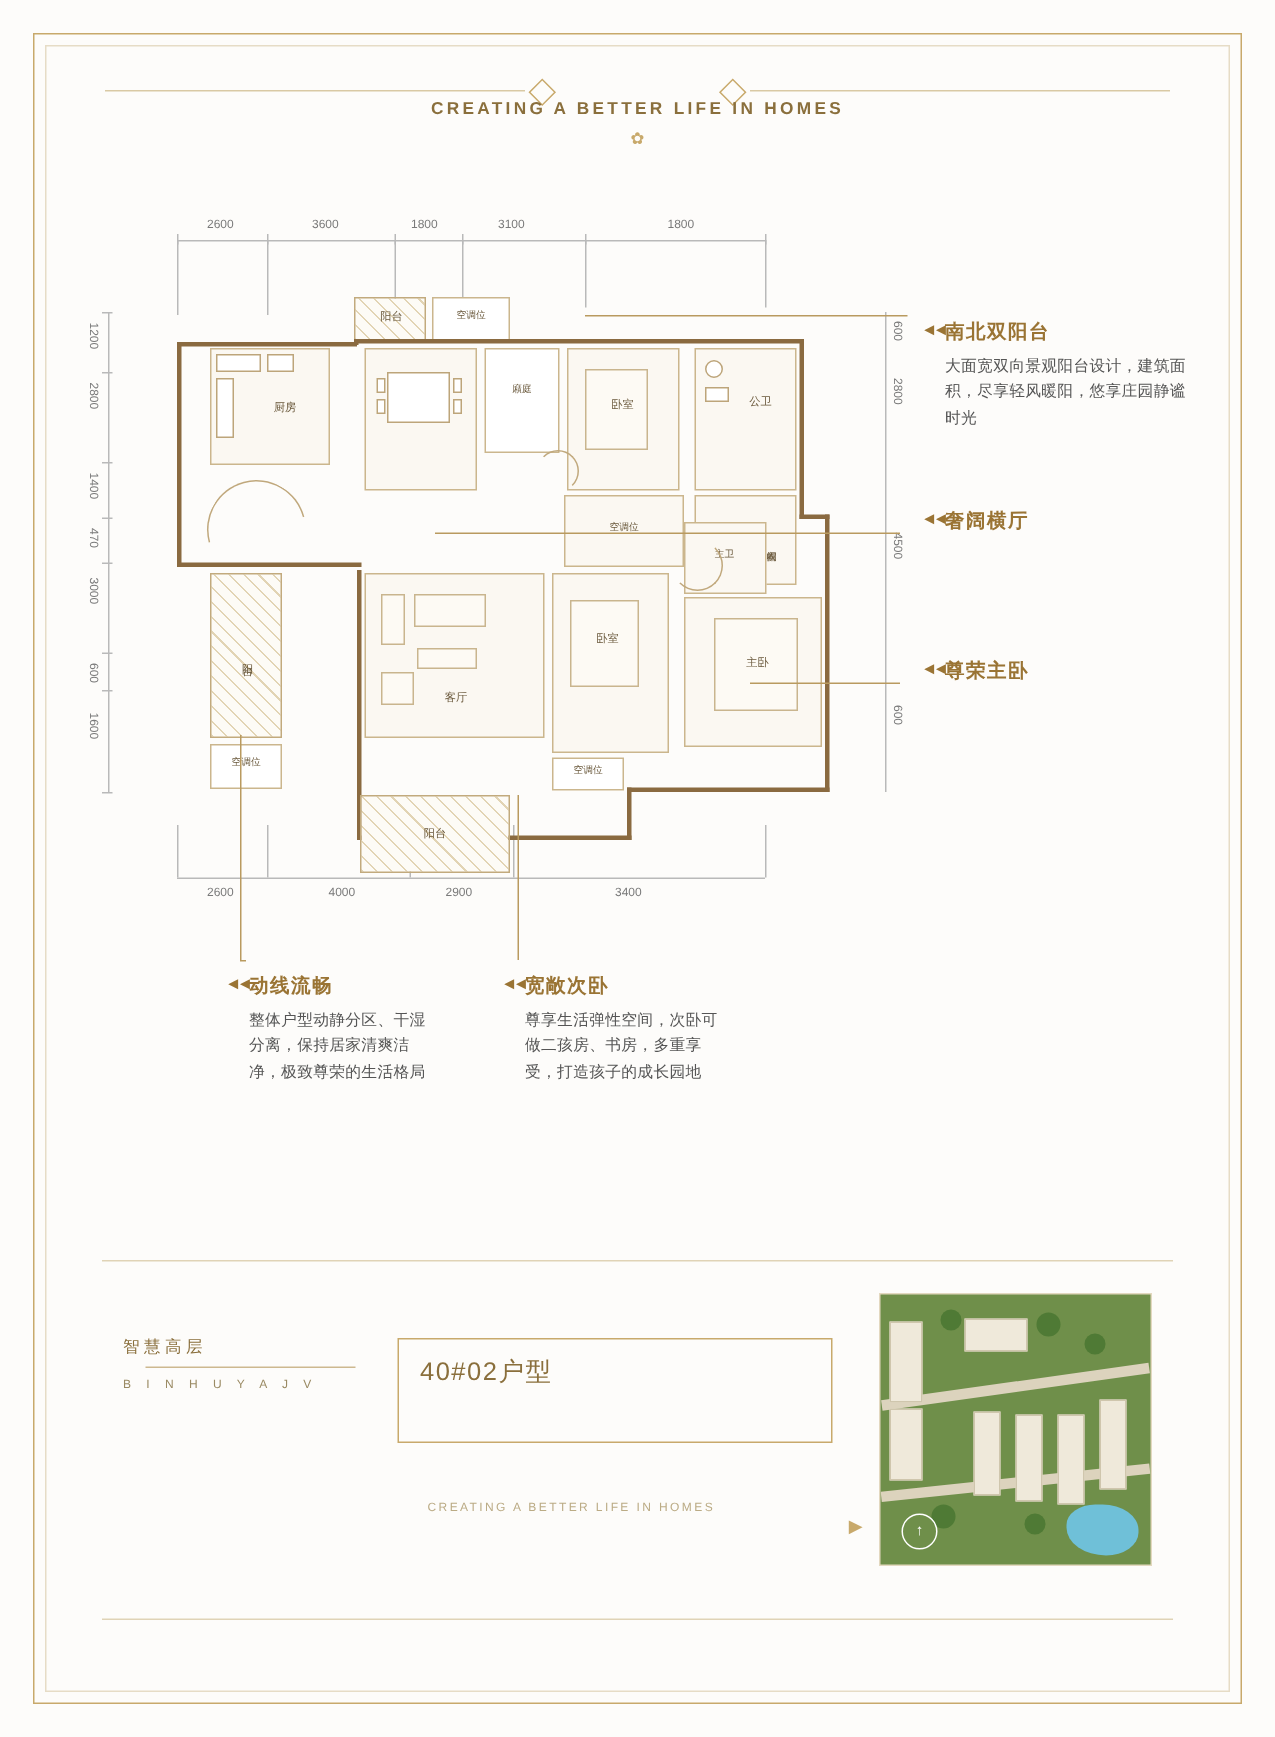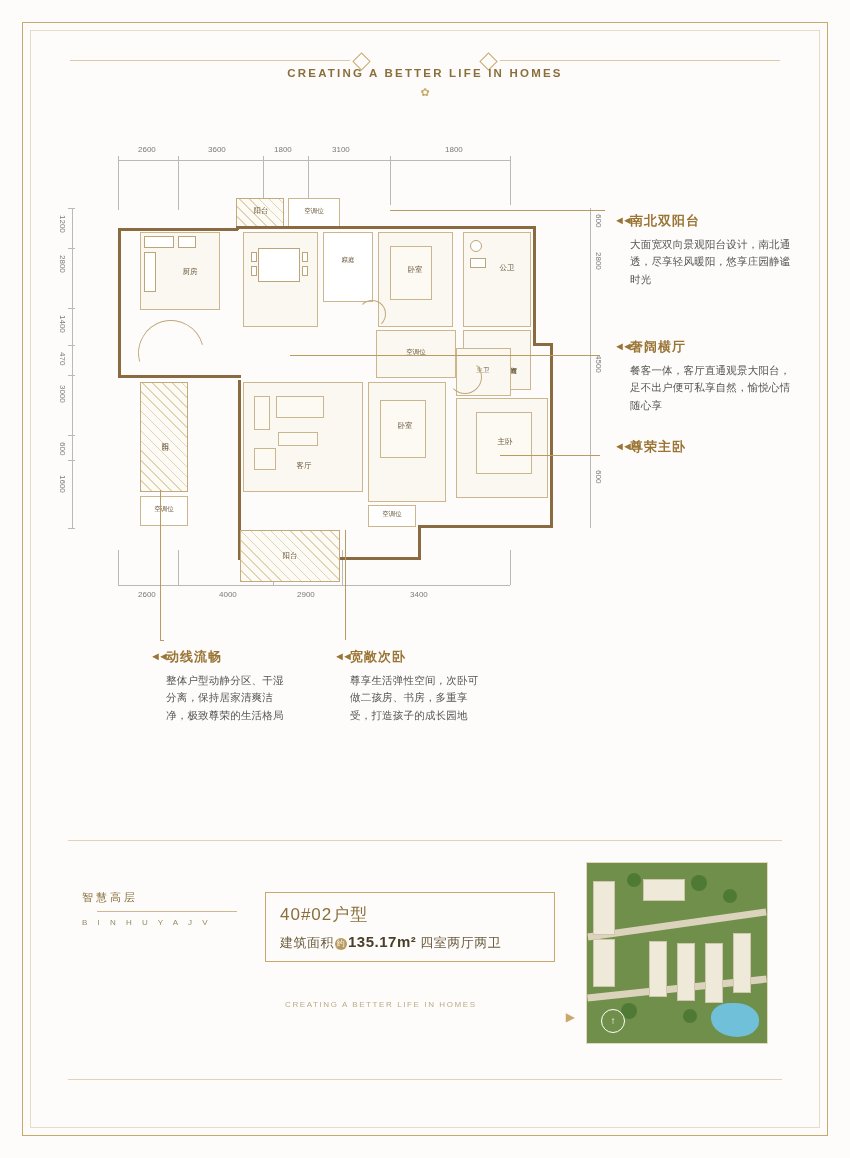--- a/index.html
+++ b/index.html
@@ -330,27 +330,26 @@
     <div class="lead" style="left:440px;top:325px;width:100px;"></div>
 
     <div class="lead v" style="left:100px;top:360px;height:150px;"></div>
     <div class="lead" style="left:100px;top:510px;width:4px;"></div>
     <div class="lead v" style="left:285px;top:400px;height:110px;"></div>
   </div>
 
   <div class="callout" style="left:630px;top:212px;">
     <span class="arrow">◄◄</span>
     <div class="title">南北双阳台</div>
-    <div class="body">大面宽双向景观阳台设计，南北通透，尽享轻风暖阳，悠享庄园静谧时光</div>
+    <div class="body">大面宽双向景观阳台设计，建筑面积，尽享轻风暖阳，悠享庄园静谧时光</div>
   </div>
 
   <div class="callout" style="left:630px;top:338px;">
     <span class="arrow">◄◄</span>
     <div class="title">奢阔横厅</div>
-    <div class="body">餐客一体，客厅直通观景大阳台，足不出户便可私享自然，愉悦心情随心享</div>
   </div>
 
   <div class="callout" style="left:630px;top:438px;">
     <span class="arrow">◄◄</span>
     <div class="title">尊荣主卧</div>
   </div>
 
   <div class="callout" style="left:166px;top:648px;width:125px;">
     <span class="arrow">◄◄</span>
     <div class="title">动线流畅</div>
@@ -368,24 +367,20 @@
     <div class="band-rule bot"></div>
 
     <div class="logo-block">
       <div class="logo-sub">智慧高层</div>
       <div class="logo-line"></div>
       <div class="logo-pin">B I N H U Y A J V</div>
     </div>
 
     <div class="info-box">
       <div class="info-title">40#02户型</div>
-      <div class="info-sub">
-        <span>建筑面积</span><span class="circ">约</span><span class="area">135.17m²</span>
-        <span>四室两厅两卫</span>
-      </div>
     </div>
 
     <div class="band-caption">CREATING A BETTER LIFE IN HOMES</div>
     <div class="arrow-mark">▶</div>
 
     <div class="site-img">
       <div class="si-road" style="left:0;top:58px;width:180px;height:7px;transform:rotate(-8deg);"></div>
       <div class="si-road" style="left:0;top:122px;width:180px;height:7px;transform:rotate(-6deg);"></div>
       <div class="si-block" style="left:6px;top:18px;width:20px;height:52px;"></div>
       <div class="si-block" style="left:6px;top:76px;width:20px;height:46px;"></div>

